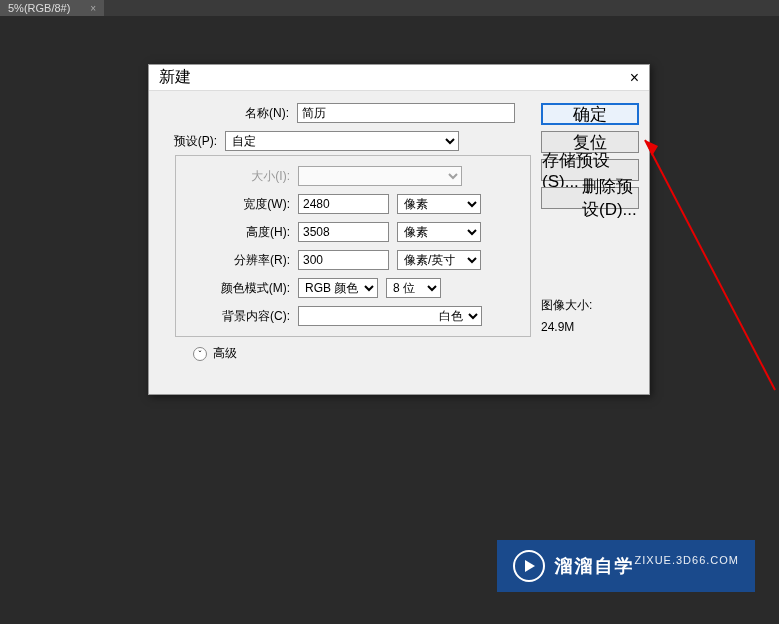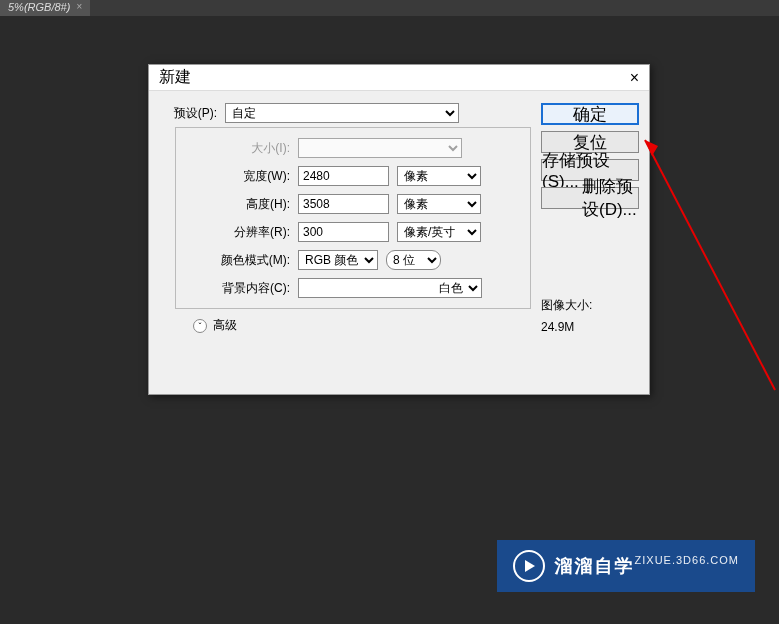--- a/index.html
+++ b/index.html
@@ -18,22 +18,22 @@
       display: flex;
       align-items: center;
     }
     .tab {
       background: #535353;
       color: #ddd;
       padding: 1px 8px;
       font-size: 11px;
       height: 16px;
       display: flex;
-      gap: 6px;
-      font-style: italic;
+      align-items: center;
+      gap: 20px;
     }
     .tab-close { color: #aaa; font-size: 10px; cursor: pointer; }
     .dialog {
       position: absolute;
       left: 148px;
       top: 64px;
       width: 502px;
       height: 331px;
       background: #f0f0f0;
       border: 1px solid #999;
@@ -82,21 +82,21 @@
       border: 1px solid #888;
       background: #fff;
       font-size: 12px;
       padding: 0 2px;
     }
     .preset-sel { width: 234px; }
     .size-sel { width: 164px; }
     .num-input { width: 91px; }
     .unit-sel { width: 84px; margin-left: 8px; }
     .mode-sel { width: 80px; }
-    .bit-sel { width: 55px; margin-left: 8px; border-radius: 9px; }
+    .bit-sel { width: 55px; margin-left: 8px; }
     .bg-sel { width: 184px; text-align: right; }
     .fieldset {
       border: 1px solid #bbb;
       padding: 10px 0 8px 0;
       margin-left: 16px;
       margin-top: -4px;
       width: 356px;
     }
     .fieldset .row { margin-bottom: 8px; }
     .fieldset .lbl { width: 122px; }
@@ -194,20 +194,24 @@
 </div>
 
 <div class="dialog">
   <div class="titlebar">
     <span class="titlebar-title">新建</span>
     <span class="close-btn">×</span>
   </div>
   <div class="dialog-body">
     <div class="form-area">
 
+      <div class="row">
+        <span class="lbl">名称(N):</span>
+        <input type="text" class="name-input" value="简历" style="">
+      </div>
 
       <div class="row">
         <span class="lbl" style="width:66px">预设(P):</span>
         <select class="preset-sel">
           <option>自定</option>
         </select>
       </div>
 
       <div class="fieldset">
         <div class="row">

